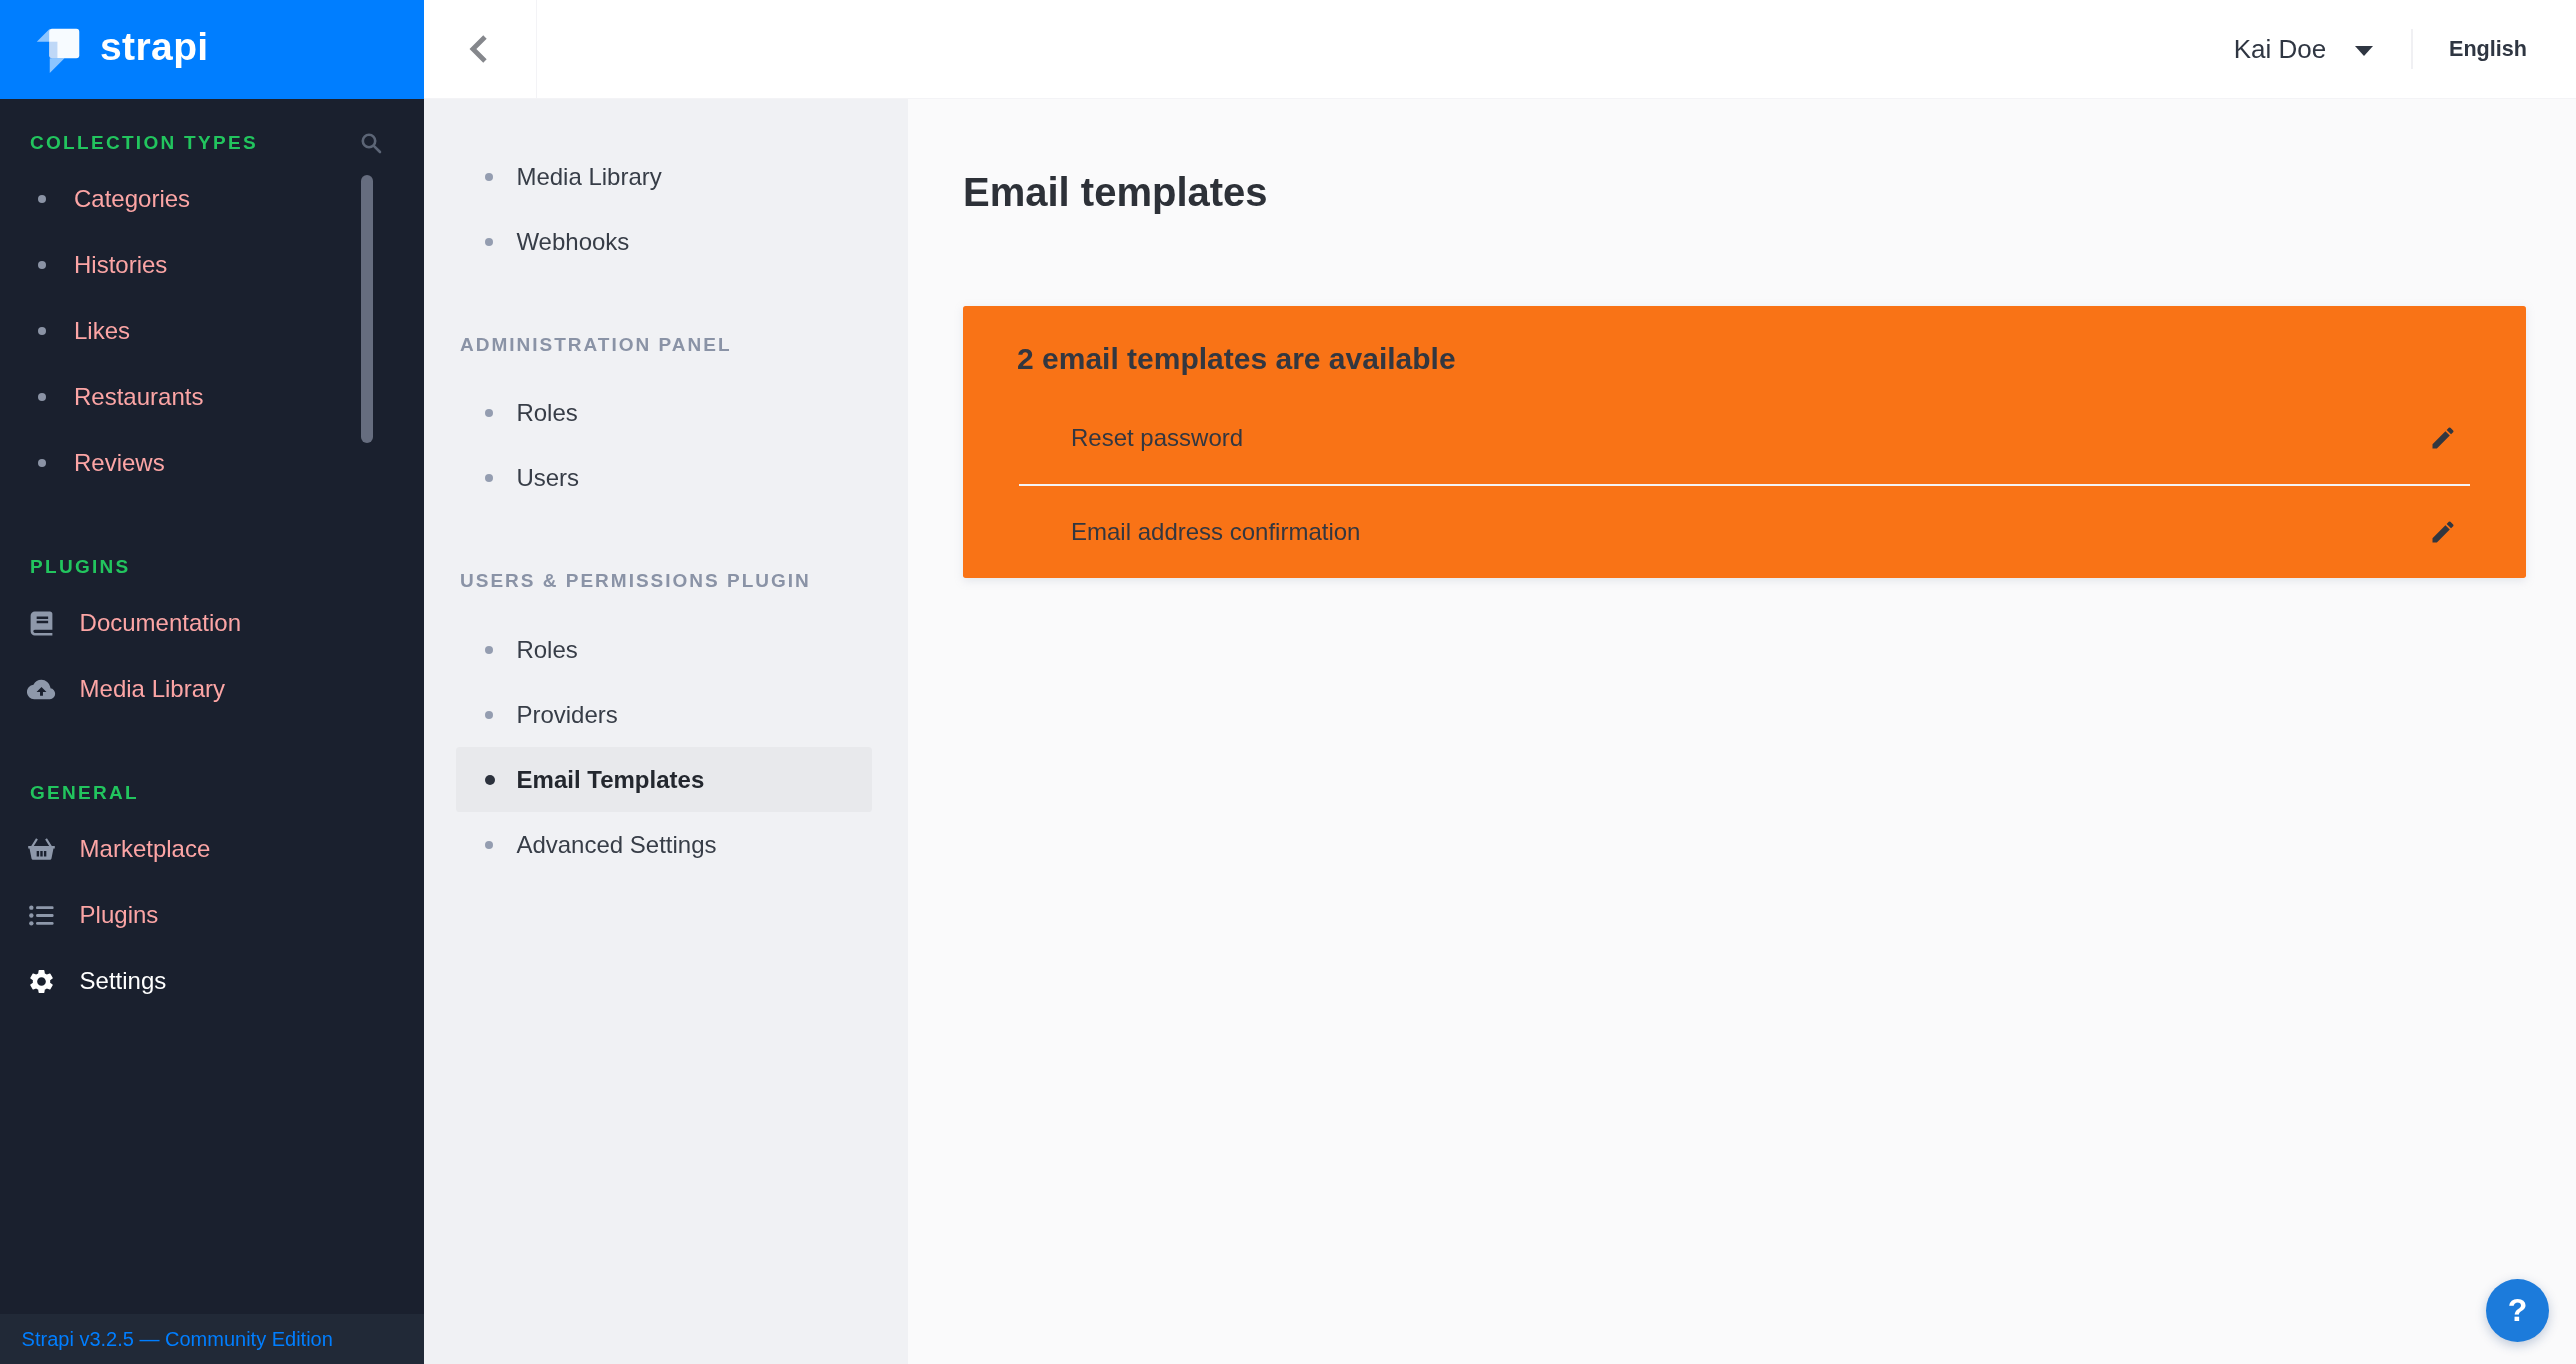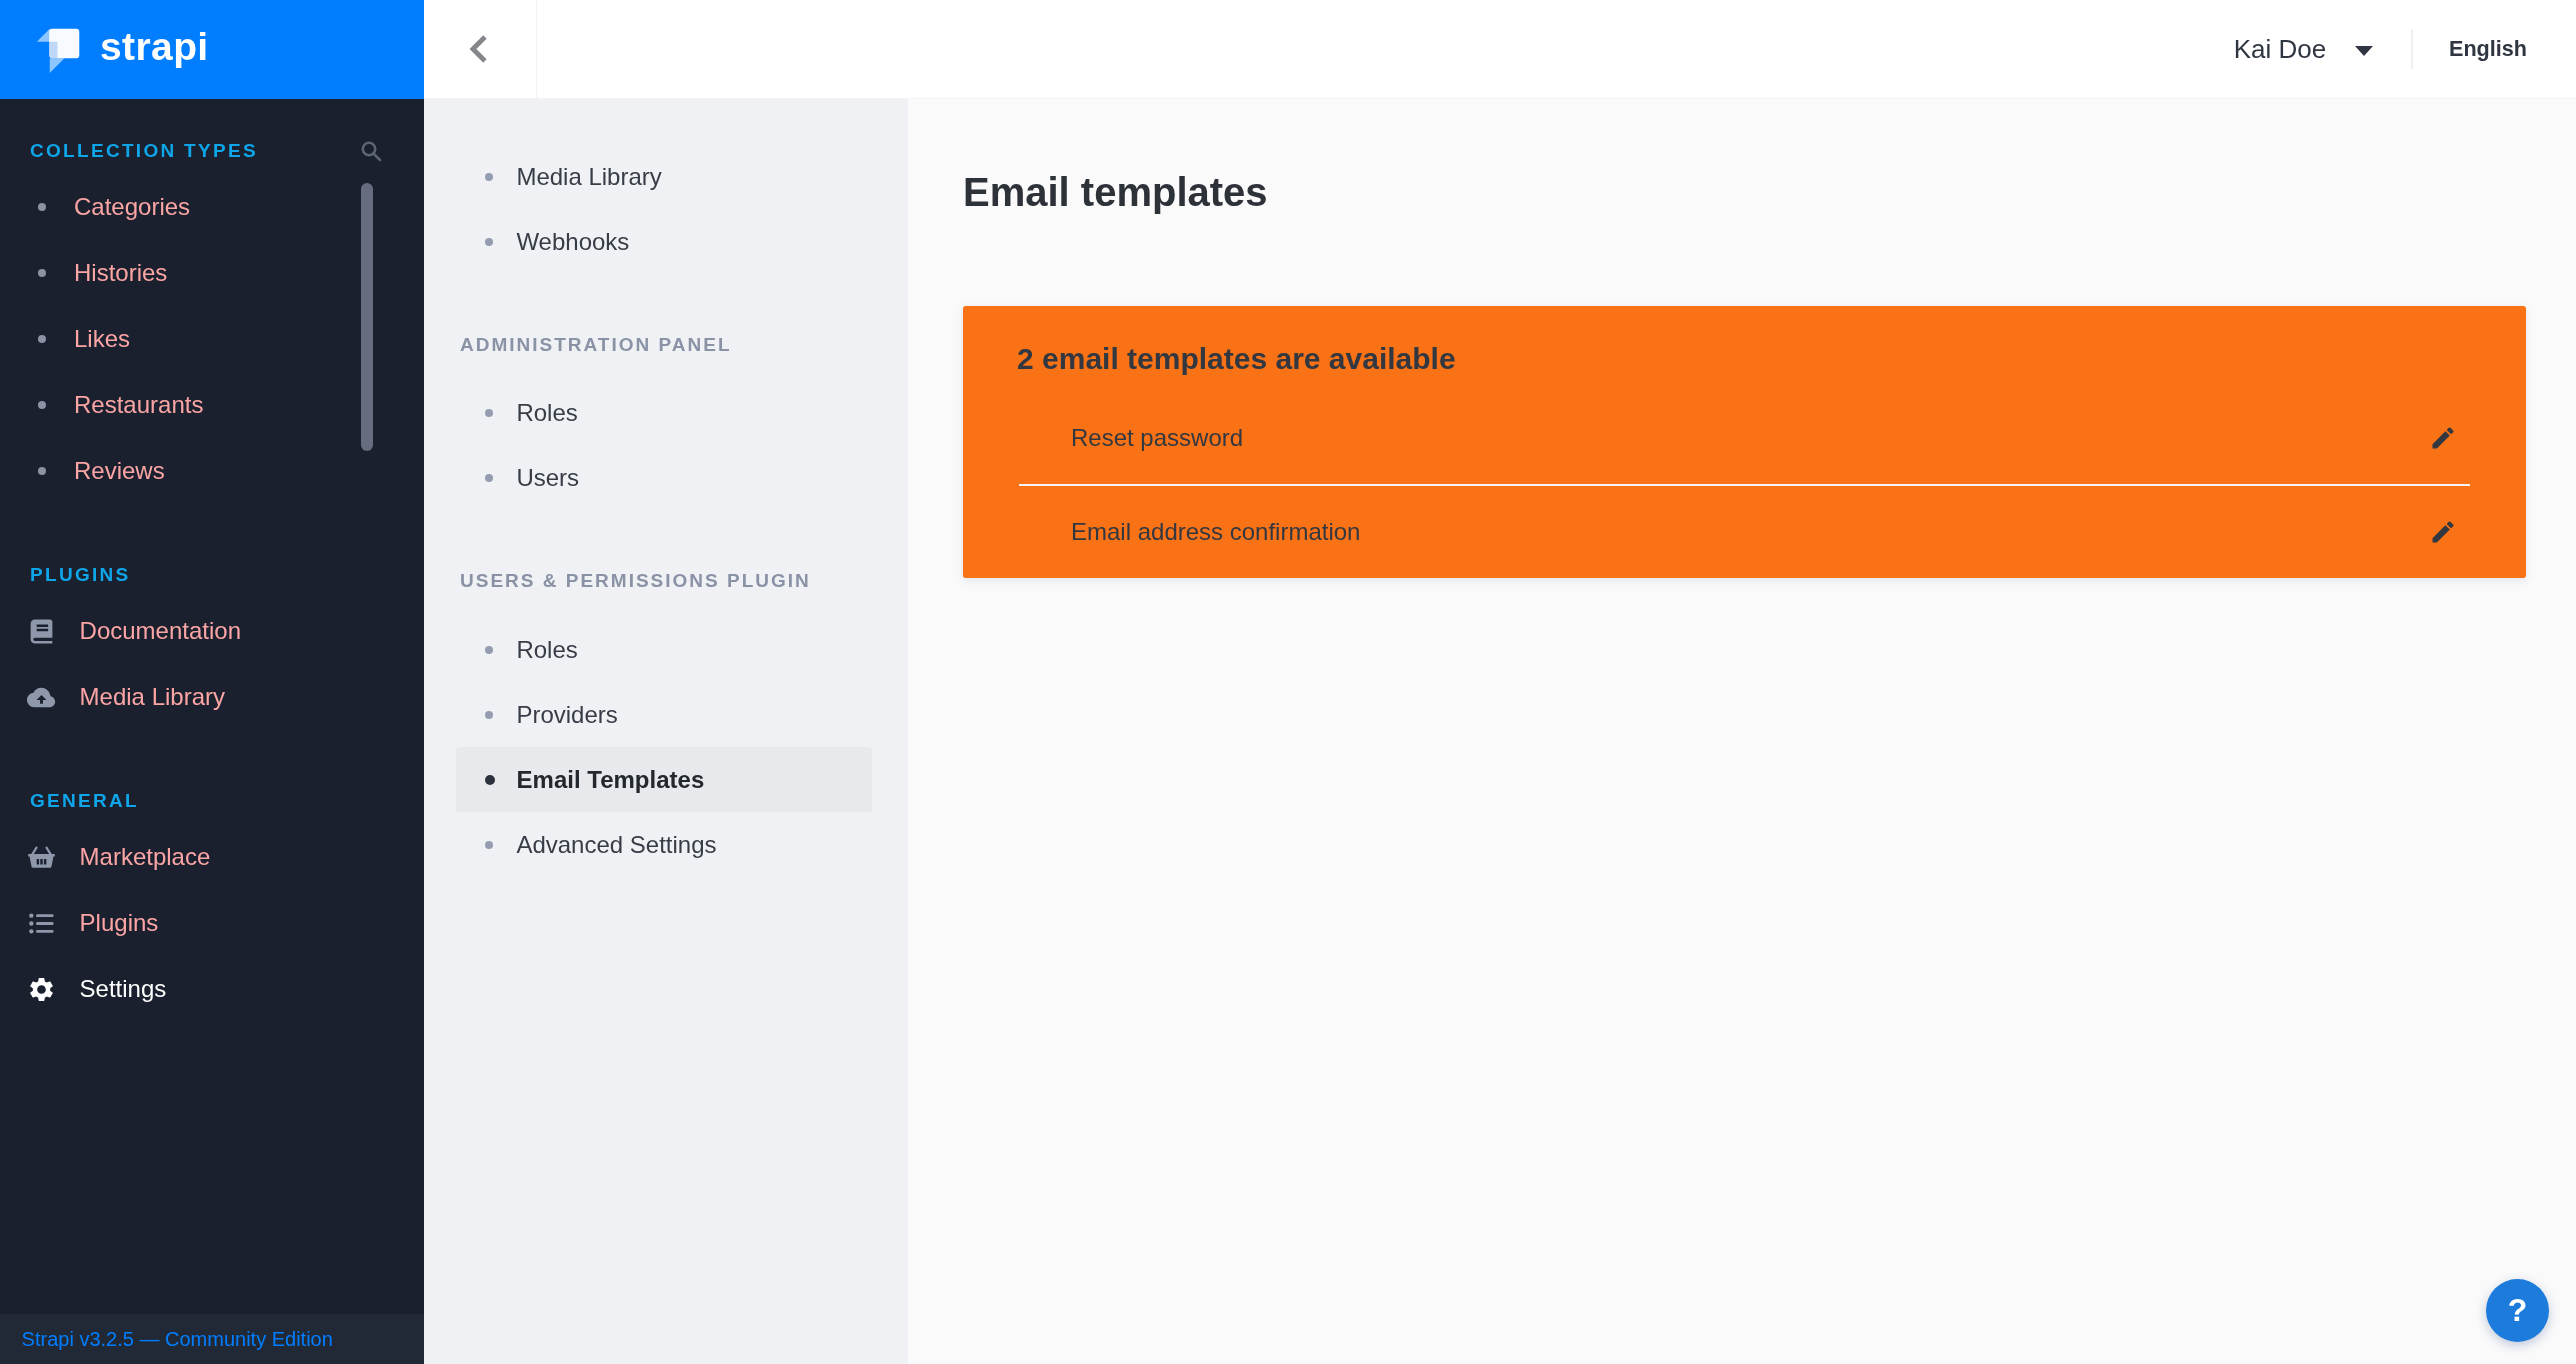--- a/index.html
+++ b/index.html
@@ -2,29 +2,29 @@
 <html style="font-size:14.4px"><head>
 <meta charset="utf-8">
 <style>
   * { box-sizing: border-box; }
   html,body { margin:0; padding:0; }
   body { font-family: "Liberation Sans", "DejaVu Sans", sans-serif; background:#fafafb; }
 
   .app { position:relative; width:2576px; height:1365px; display:flex; overflow:hidden; background:#fafafb; }
 
   
-  .sidebar { width:424px; min-width:424px; height:100%; background:#1a202e; display:flex; flex-direction:column;gap:8px; }
+  .sidebar { width:424px; min-width:424px; height:100%; background:#1a202e; display:flex; flex-direction:column; }
   .logo { height:99px; min-height:99px; background:#007eff; display:flex; align-items:center; padding-left:32px; }
   .logo-mark { width:52px; height:52px; margin-right:16px; }
   .logo-word { color:#ffffff; font-size:39px; font-weight:700; letter-spacing:0.4px; padding-bottom:5.4px; }
 
   .nav { flex:1; position:relative; padding-top:20px; overflow:hidden; }
   .nav-section + .nav-section { margin-top:47px; }
   .nav-head { height:47px; display:flex; align-items:center; justify-content:space-between; padding:0 40px 0 30px; }
-  .nav-head-label { font-size:19px; font-weight:700; letter-spacing:2.3px; color:#0ea5e9; }
+  .nav-head-label { font-size:19px; font-weight:700; letter-spacing:2.3px; color:#22c55e; }
   .search-btn { width:27px; height:27px; color:#5c6576; cursor:pointer; display:flex; align-items:center; justify-content:center; }
   .search-btn svg { width:24px; height:24px; }
 
   .nav-item { height:66px; display:flex; align-items:center; color:#fca5a5; font-size:24px; cursor:pointer; }
   .bullet { width:8px; height:8px; border-radius:50%; background:#8b93a5; margin-left:38px; flex:none; }
   .nav-item .label { margin-left:28px; }
   .icon-item .nav-ic { width:34px; height:34px; margin-left:24px; color:#8e98aa; display:flex; align-items:center; justify-content:center; flex:none; }
   .icon-item .nav-ic svg { width:29px; height:29px; }
   .icon-item .label { margin-left:21.6px; }
   .nav-item.active { color:#ffffff; }

